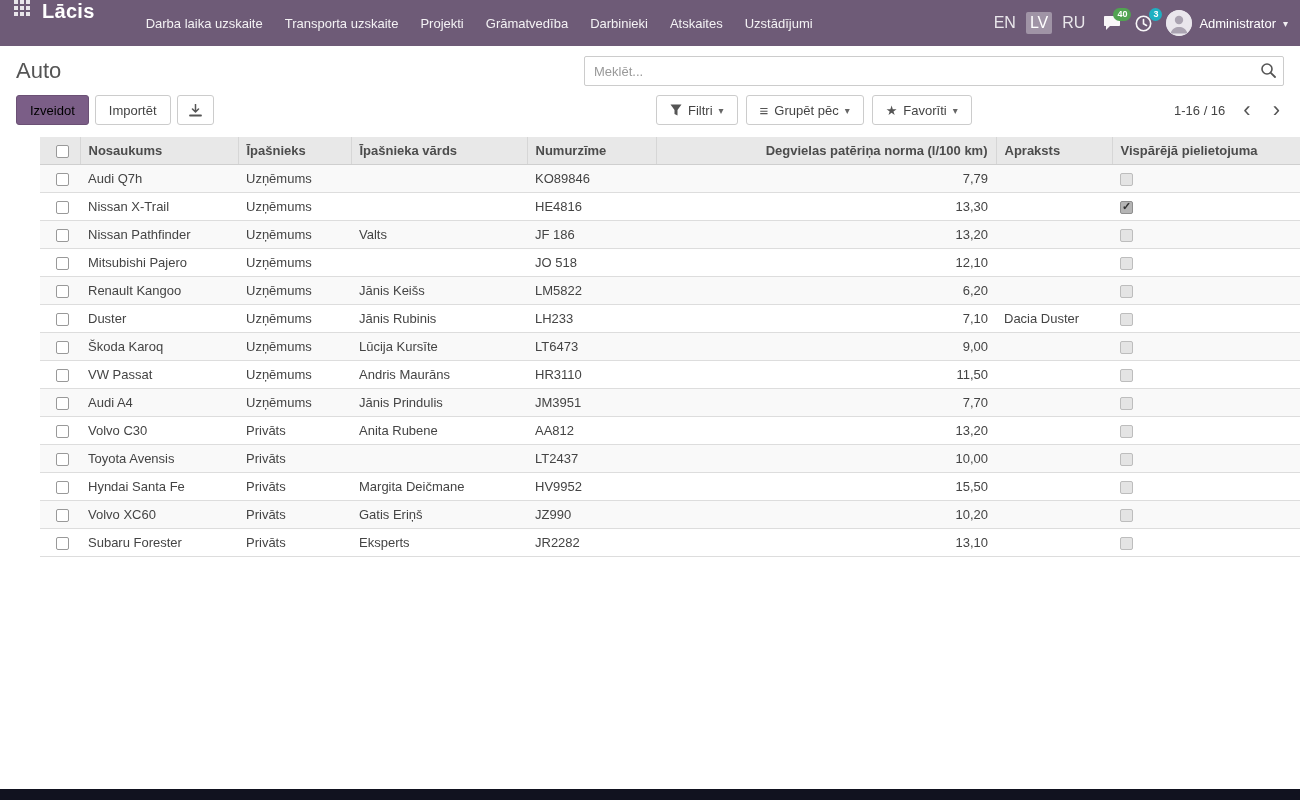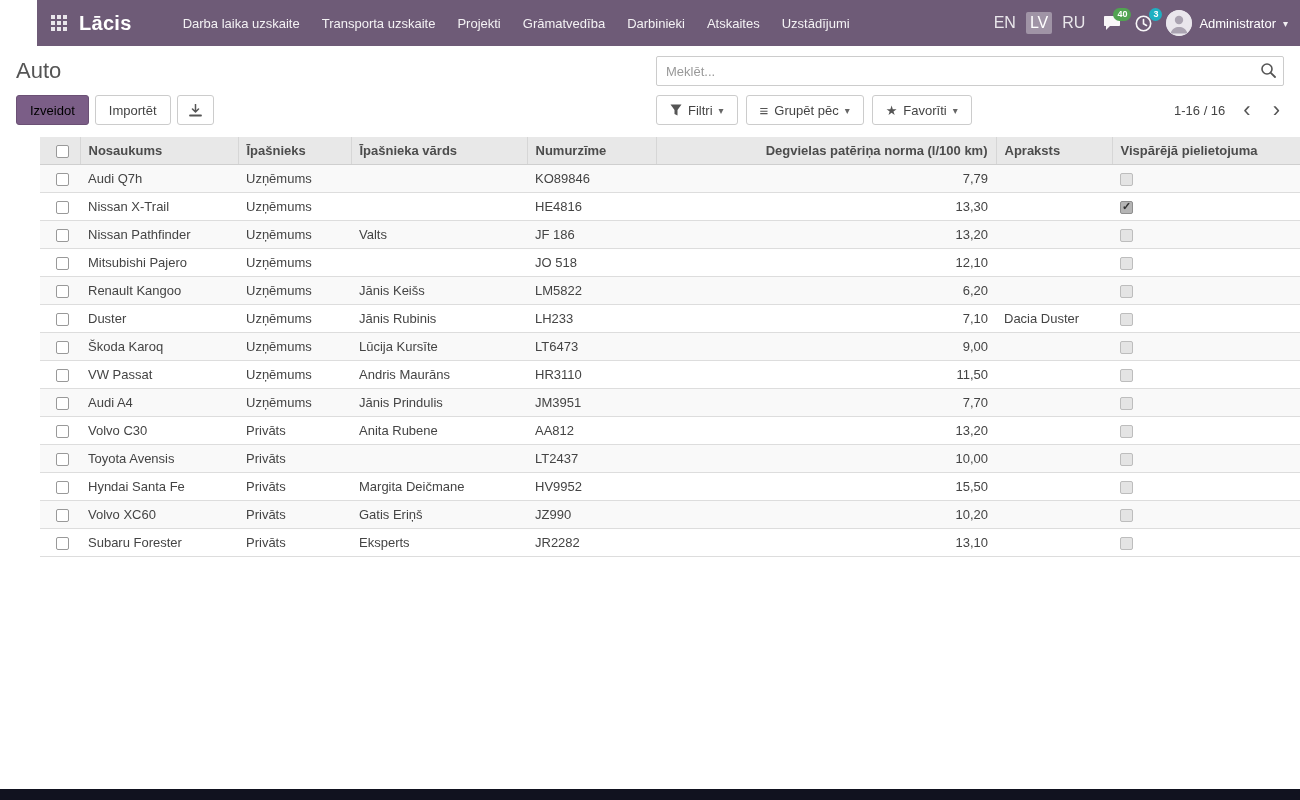--- a/index.html
+++ b/index.html
@@ -10,24 +10,22 @@
     color: #444;
     background: #ffffff;
     position: relative;
   }
 
   
   .navbar {
     height: 46px;
     background: #6e5b77;
     display: flex;
-    align-items: center;
     color: #fff;
     padding: 0 12px 0 8px;
-    margin-left: 37px;
   }
   .apps-grid {
     display: grid;
     grid-template-columns: repeat(3, 4px);
     grid-template-rows: repeat(3, 4px);
     gap: 2px;
     margin: 0 12px 0 6px;
     cursor: pointer;
   }
   .apps-grid span { background: rgba(255,255,255,.85); width: 4px; height: 4px; }
@@ -62,21 +60,21 @@
     background: #e7e4ea; display: flex; align-items: center; justify-content: center;
     overflow: hidden;
   }
   .user-name { font-size: 13px; color: #fff; }
   .caret { font-size: 10px; color: rgba(255,255,255,.9); }
 
   
   .control-panel { padding: 10px 16px 12px 16px; background: #fff; }
   .cp-row1 { display: flex; align-items: center; }
   .page-title { font-size: 22px; color: #555; font-weight: normal; }
-  .search-wrap { margin-left: auto; width: 628px; position: relative; }
+  .search-wrap { margin-left: auto; width: 700px; position: relative; }
   .search-input {
     width: 100%; height: 30px;
     border: 1px solid #ccc; border-radius: 2px;
     padding: 0 30px 0 9px;
     font-size: 13px; color: #444;
     font-family: "Liberation Sans", sans-serif;
     outline: none;
   }
   .search-input::placeholder { color: #999; }
   .search-icon { position: absolute; right: 7px; top: 6px; cursor: pointer; }

